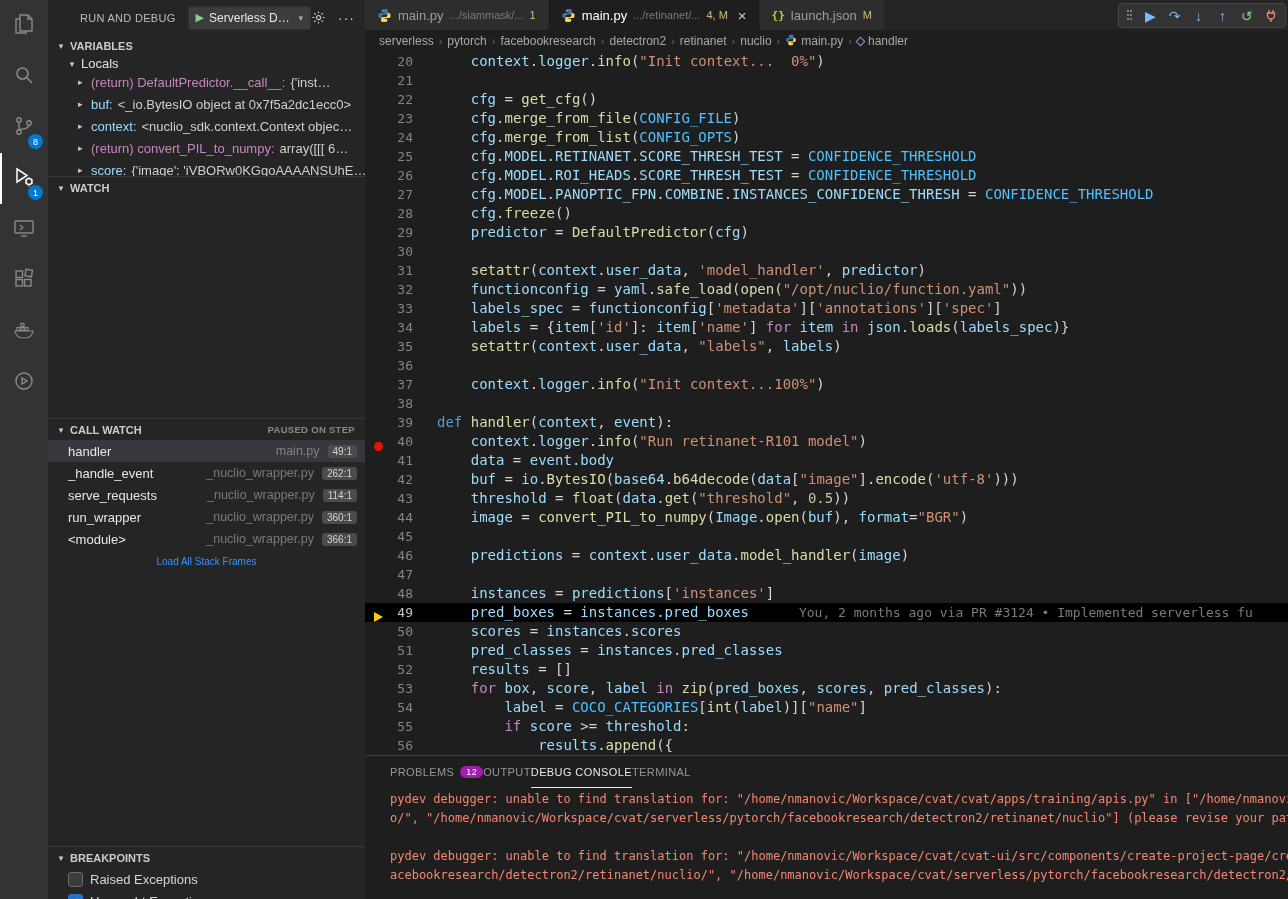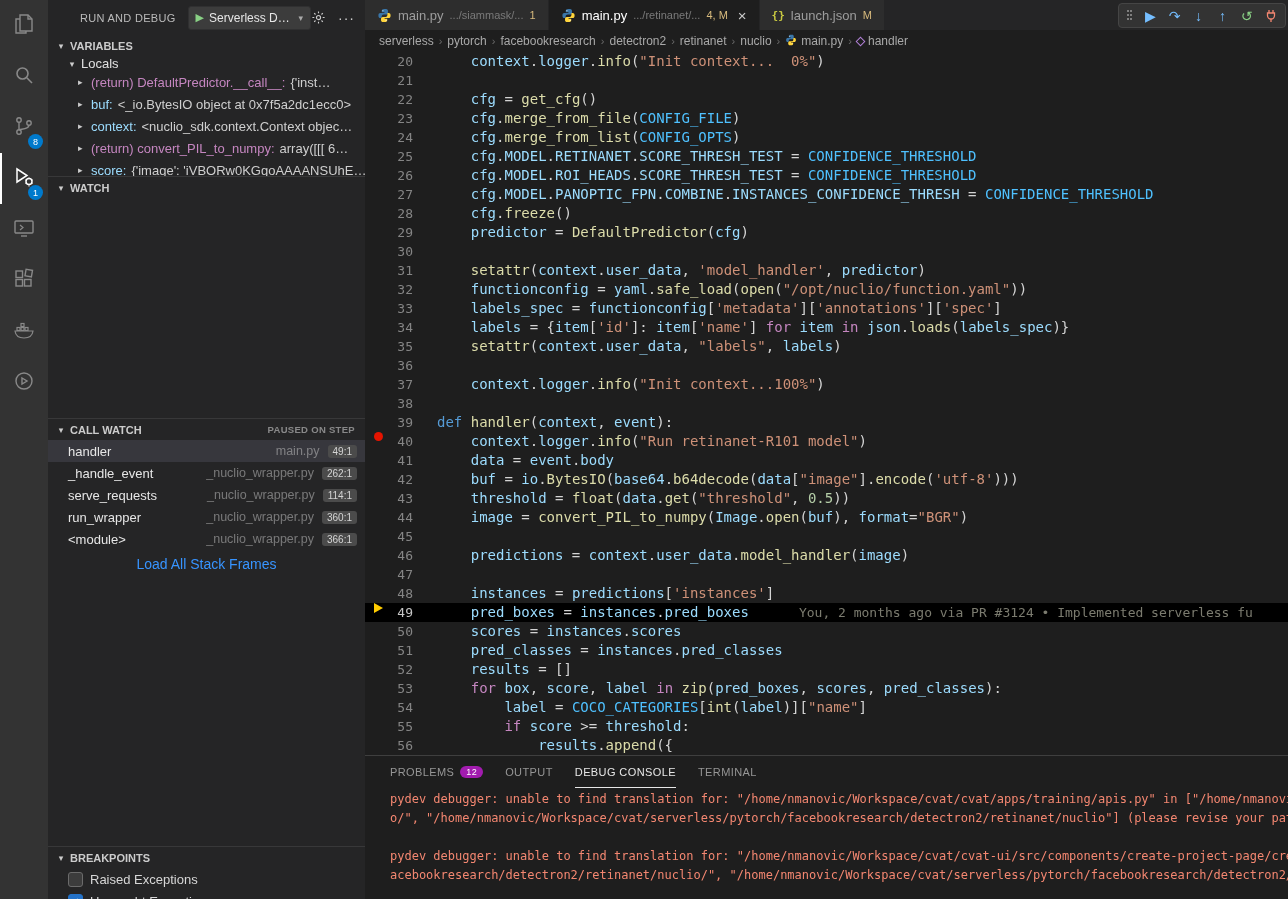--- a/index.html
+++ b/index.html
@@ -39,21 +39,21 @@
   .var-name.special{color:#c586c0}
   .var-value{color:#cfcfcf;margin-left:5px;overflow:hidden;white-space:nowrap}
   .sec-watch{height:242px}
   .sec-callstack{height:428px}
   .cs-status{margin-left:auto;margin-right:10px;font-size:9.5px;font-weight:700;color:rgba(204,204,204,.6);letter-spacing:.3px}
   .cs-row{height:22px;display:flex;align-items:center;padding:0 8px 0 20px;font-size:13px;cursor:pointer}
   .cs-row.selected{background:#37373d}
   .cs-name{color:#e6e6e6;white-space:nowrap}
   .cs-file{margin-left:auto;color:rgba(204,204,204,.5);font-size:12.5px;white-space:nowrap}
   .cs-badge{margin-left:8px;background:#4b4b4b;border-radius:3px;font-size:10px;padding:1px 5px;color:#d4d4d4;flex-shrink:0}
-  .cs-load{margin-top:6px;text-align:center;font-size:14px;color:#3794ff;cursor:pointer}
+  .cs-load{margin-top:6px;text-align:center;font-size:10px;color:#3794ff;cursor:pointer}
   .sec-breakpoints{flex:1 0 auto}
   .bp-row{height:22px;display:flex;align-items:center;padding-left:20px;gap:7px;font-size:13px;color:#d6d6d6}
   .bp-check{width:15px;height:15px;border-radius:3px;border:1px solid #6b6b6b;background:#3c3c3c;display:flex;align-items:center;justify-content:center;font-size:10px;color:#fff;cursor:pointer;flex-shrink:0}
   .bp-check.checked{background:#2472c8;border-color:#2472c8}
 
   
   .main{flex:1;min-width:0;display:flex;flex-direction:column;background:#1e1e1e}
   .tabbar{height:30px;background:#252526;display:flex;position:relative;flex-shrink:0}
   .tab{display:flex;align-items:center;padding:0 12px;gap:6px;background:#2d2d2d;border-right:1px solid #252526;cursor:pointer}
   .tab.active{background:#1e1e1e}
@@ -73,35 +73,35 @@
   .dt-blue{color:#75beff}.dt-green{color:#89d185}.dt-red{color:#f48771}
   .dt-btn svg{width:16px;height:16px}
 
   .breadcrumbs{height:22px;display:flex;align-items:center;padding-left:14px;gap:5px;font-size:12px;color:#a9a9a9;flex-shrink:0;background:#1e1e1e;white-space:nowrap;overflow:hidden}
   .bc-item{display:flex;align-items:center;gap:4px;cursor:pointer}
   .bc-sep{color:#6a6a6a;font-size:11px}
   .bc-item svg{width:12px;height:12px}
   .method-ic{width:7px;height:7px;border:1.5px solid #b180d7;transform:rotate(45deg);display:inline-block}
 
   .editor{flex:1;overflow:hidden;font-family:"DejaVu Sans Mono","Liberation Mono",monospace;font-size:14px;line-height:19px}
-  .code-line{display:flex;height:19px;align-items:flex-start}
+  .code-line{display:flex;height:19px;align-items:flex-end}
   .code-line.current{background:#000000}
   .ln-margin{width:26px;flex-shrink:0;display:flex;align-items:center;justify-content:center}
   .bp-dot{width:9px;height:9px;border-radius:50%;background:#e51400}
   .cur-arrow{width:0;height:0;border-left:9px solid #ffcc00;border-top:5px solid transparent;border-bottom:5px solid transparent}
   .ln-num{width:22px;flex-shrink:0;text-align:right;color:#858585;font-size:13px}
   .code-line.current .ln-num{color:#c6c6c6}
   .ln-content{white-space:pre;padding-left:24px;flex:1;min-width:0;overflow:hidden}
   .tk-k{color:#c586c0}.tk-d{color:#569cd6}.tk-f{color:#dcdcaa}.tk-v{color:#9cdcfe}
   .tk-s{color:#ce9178}.tk-c{color:#4fc1ff}.tk-n{color:#b5cea8}.tk-p{color:#d4d4d4}
   .blame{color:rgba(164,164,148,.75);margin-left:50px;font-size:13px}
 
   
   .panel{height:144px;border-top:1px solid #3f3f3f;display:flex;flex-direction:column;flex-shrink:0;background:#1e1e1e}
-  .panel-tabs{height:32px;display:flex;align-items:stretch;padding-left:25px;gap:22px;flex-shrink:0}
+  .panel-tabs{height:32px;display:flex;align-items:stretch;padding-left:25px;flex-shrink:0}
   .ptab{font-size:11px;letter-spacing:.4px;color:#969696;display:flex;align-items:center;gap:6px;cursor:pointer;border-bottom:1px solid transparent}
   .ptab.active{color:#e7e7e7;border-bottom-color:#e7e7e7}
   .ptab-badge{background:#a21caf;color:#fff;font-size:9px;border-radius:8px;padding:1px 6px}
   .console{flex:1;overflow:hidden;padding:2px 0 0 25px;font-family:"DejaVu Sans Mono","Liberation Mono",monospace;font-size:12px;line-height:19px;color:#f48771}
   .console-group + .console-group{margin-top:19px}
   .console-line{white-space:pre;overflow:hidden}
 </style>
 </head>
 <body>
 

